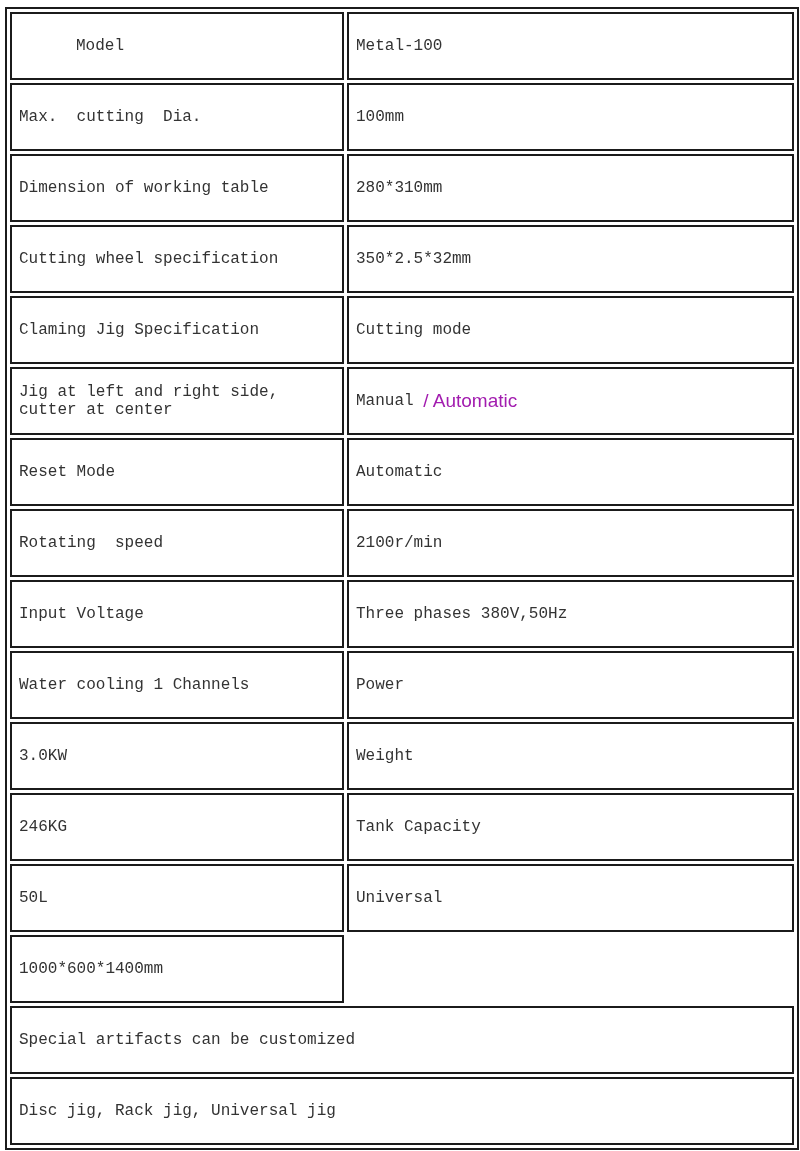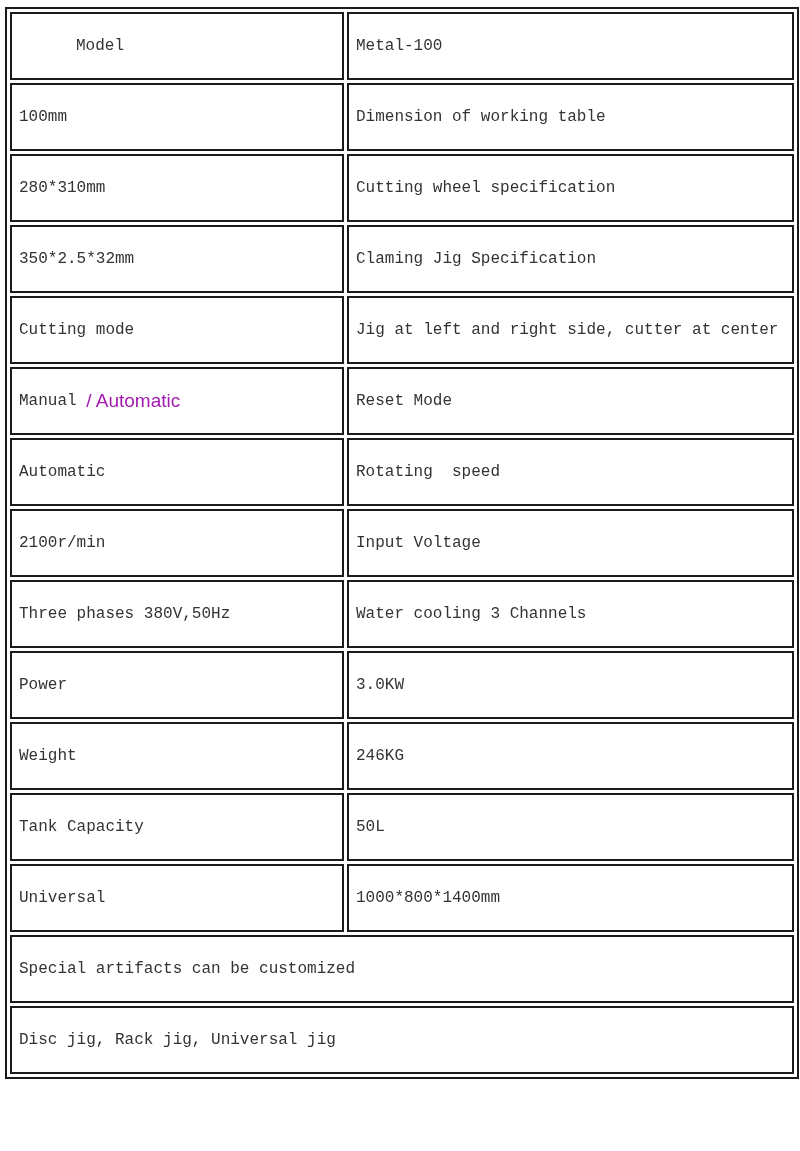--- a/index.html
+++ b/index.html
@@ -54,20 +54,21 @@
   }
 </style>
 </head>
 <body>
 
 <div class="spec-table">
 
   <div class="cell indent">Model</div>
   <div class="cell">Metal-100</div>
 
+  <div class="cell">Max.  cutting  Dia.</div>
   <div class="cell">100mm</div>
 
   <div class="cell">Dimension of working table</div>
   <div class="cell">280*310mm</div>
 
   <div class="cell">Cutting wheel specification</div>
   <div class="cell">350*2.5*32mm</div>
 
   <div class="cell">Claming Jig Specification</div>
   <div class="cell">Cutting mode</div>
@@ -79,31 +80,31 @@
 
   <div class="cell">Reset Mode</div>
   <div class="cell">Automatic</div>
 
   <div class="cell">Rotating  speed</div>
   <div class="cell">2100r/min</div>
 
   <div class="cell">Input Voltage</div>
   <div class="cell">Three phases 380V,50Hz</div>
 
-  <div class="cell">Water cooling 3 Channels</div>
+  <div class="cell">Water cooling 1 Channels</div>
 
   <div class="cell">Power</div>
   <div class="cell">3.0KW</div>
 
   <div class="cell">Weight</div>
   <div class="cell">246KG</div>
 
   <div class="cell">Tank Capacity</div>
   <div class="cell">50L</div>
 
   <div class="cell">Universal</div>
-  <div class="cell">1000*800*1400mm</div>
+  <div class="cell">1000*600*1400mm</div>
 
   <div class="cell full">Special artifacts can be customized</div>
 
   <div class="cell full">Disc jig, Rack jig, Universal jig</div>
 
 </div>
 
 </body></html>

